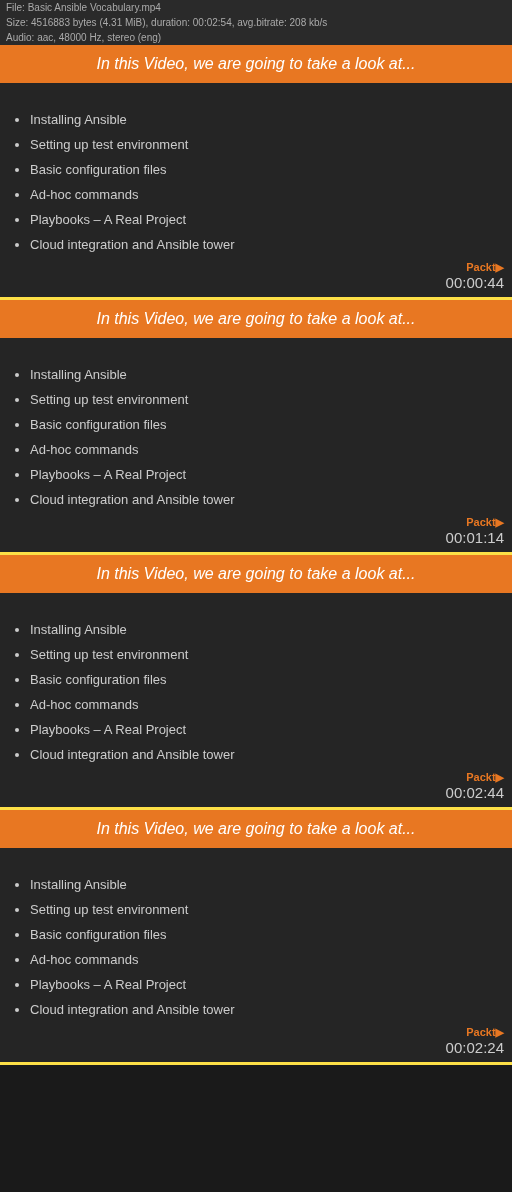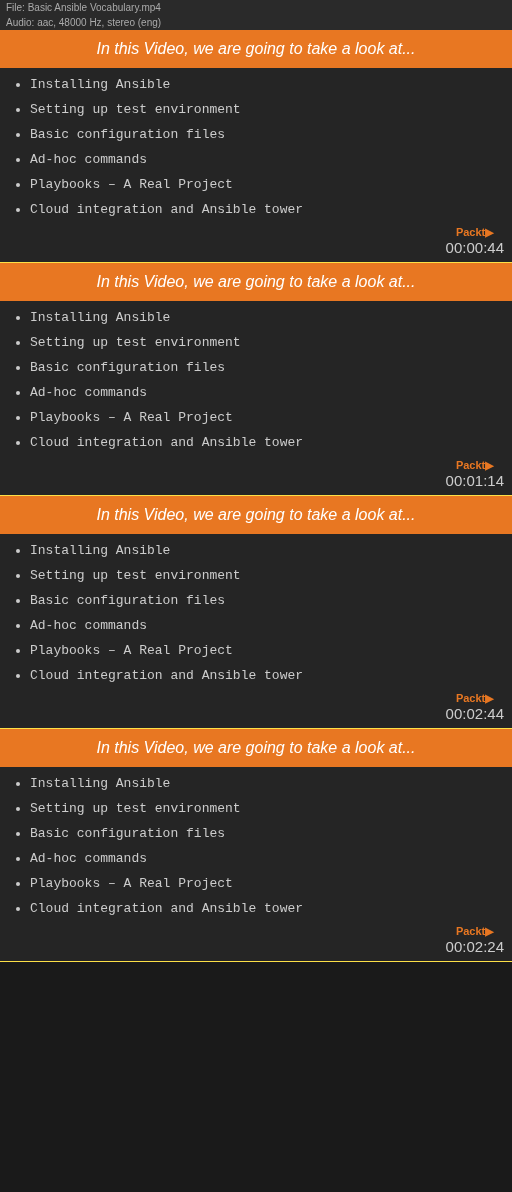--- a/index.html
+++ b/index.html
@@ -19,52 +19,51 @@
     .file-info-bar {
       background: #2a2a2a;
       color: #aaaaaa;
       font-size: 10px;
       padding: 0 6px;
       line-height: 1.5;
     }
 
     .video-panel {
       background: #252525;
-      border-bottom: 1px solid #fde047;
+      border-bottom: 3px solid #fde047;
       position: relative;
     }
 
     .orange-banner {
       background: #e87722;
       text-align: center;
       padding: 10px 20px;
       font-size: 16px;
       color: #ffffff;
       font-style: italic;
     }
 
     .bullet-list {
-      padding: 4px 20px 10px 30px;
-      font-family: Liberation Mono, monospace;
+      padding: 24px 20px 10px 30px;
     }
 
     .bullet-list li {
       list-style: disc;
       padding: 5px 0;
       color: #cccccc;
       font-size: 13px;
     }
 
     .timestamp {
       position: absolute;
       bottom: 6px;
       right: 8px;
       display: flex;
       flex-direction: column;
-      align-items: center;
+      align-items: flex-end;
     }
 
     .timestamp .packt-text {
       color: #e87722;
       font-size: 11px;
       font-weight: bold;
     }
 
     .timestamp .time-text {
       color: #cccccc;
@@ -87,20 +86,21 @@
     .panel-wrapper {
       position: relative;
       padding-bottom: 30px;
     }
   </style>
 </head>
 <body>
 
 <div class="file-info-bar">
   <div>File: Basic Ansible Vocabulary.mp4</div>
+  <div>Size: 4516883 bytes (4.31 MiB), duration: 00:02:54, avg.bitrate: 208 kb/s</div>
   <div>Audio: aac, 48000 Hz, stereo (eng)</div>
 </div>
 
 <div id="panels-container">
 <div class="video-panel">
       <div class="panel-wrapper">
         <div class="orange-banner">In this Video, we are going to take a look at...</div>
         <ul class="bullet-list">
           <li>Installing Ansible</li>
           <li>Setting up test environment</li>

